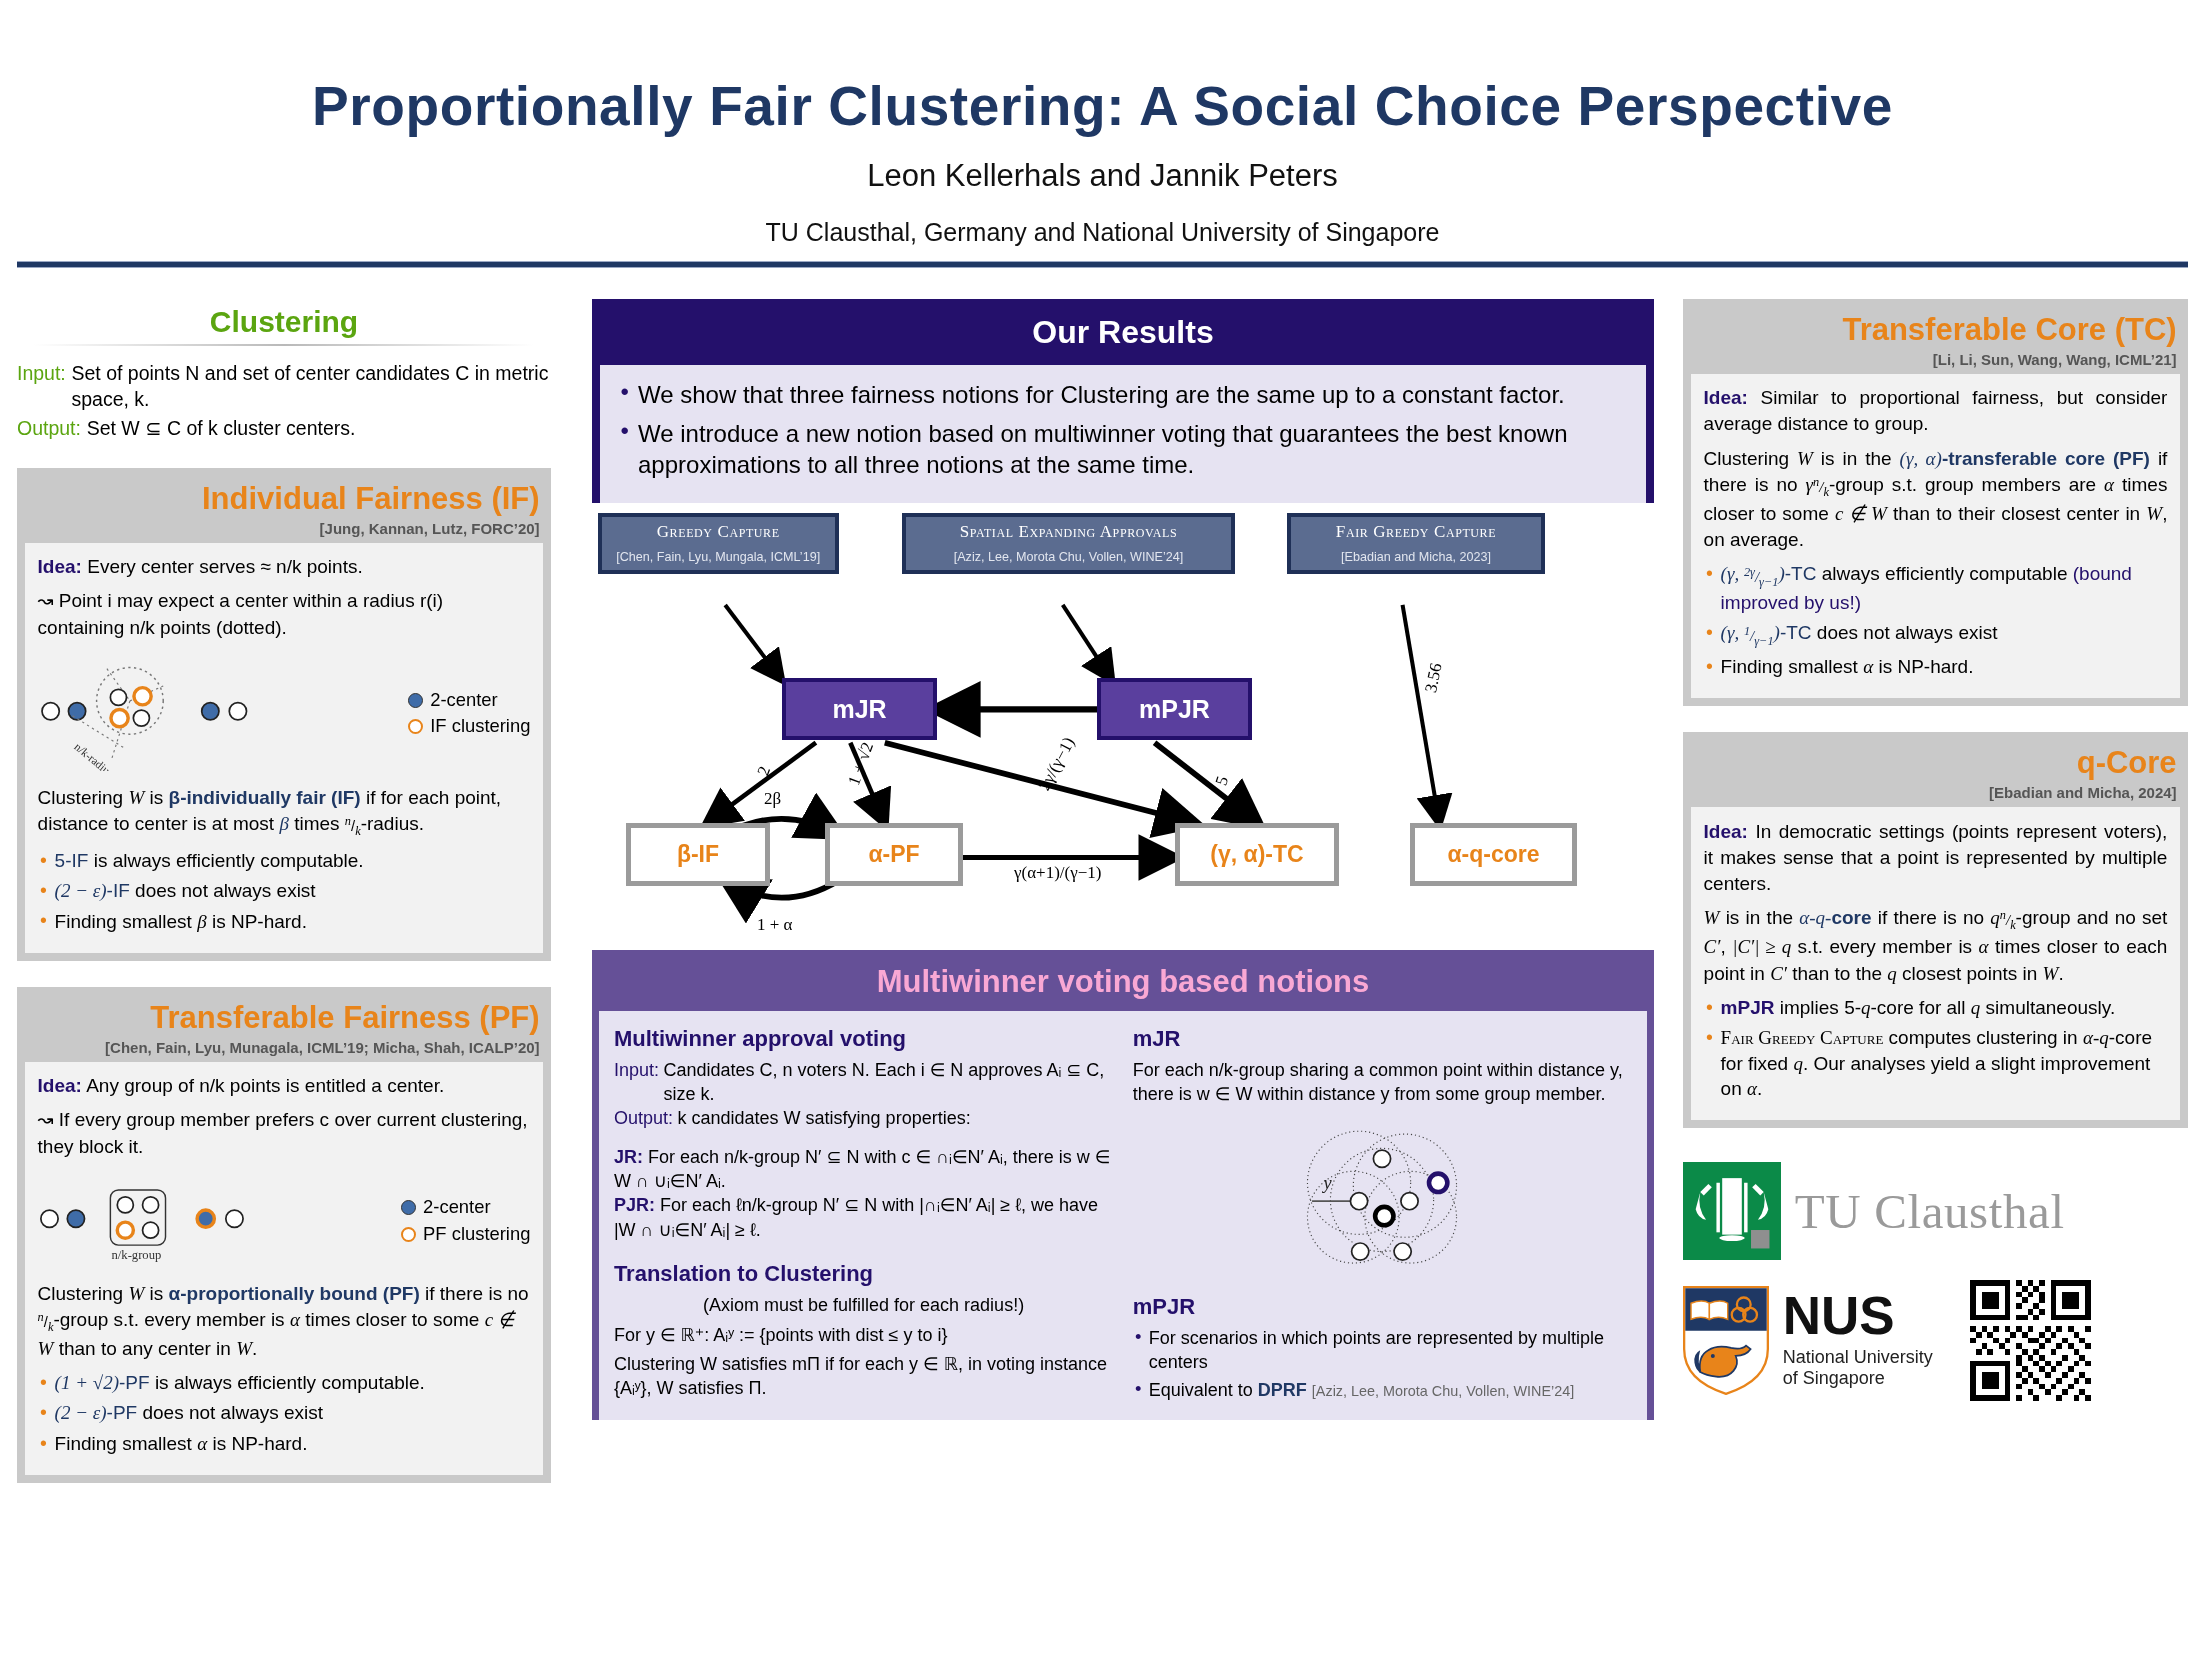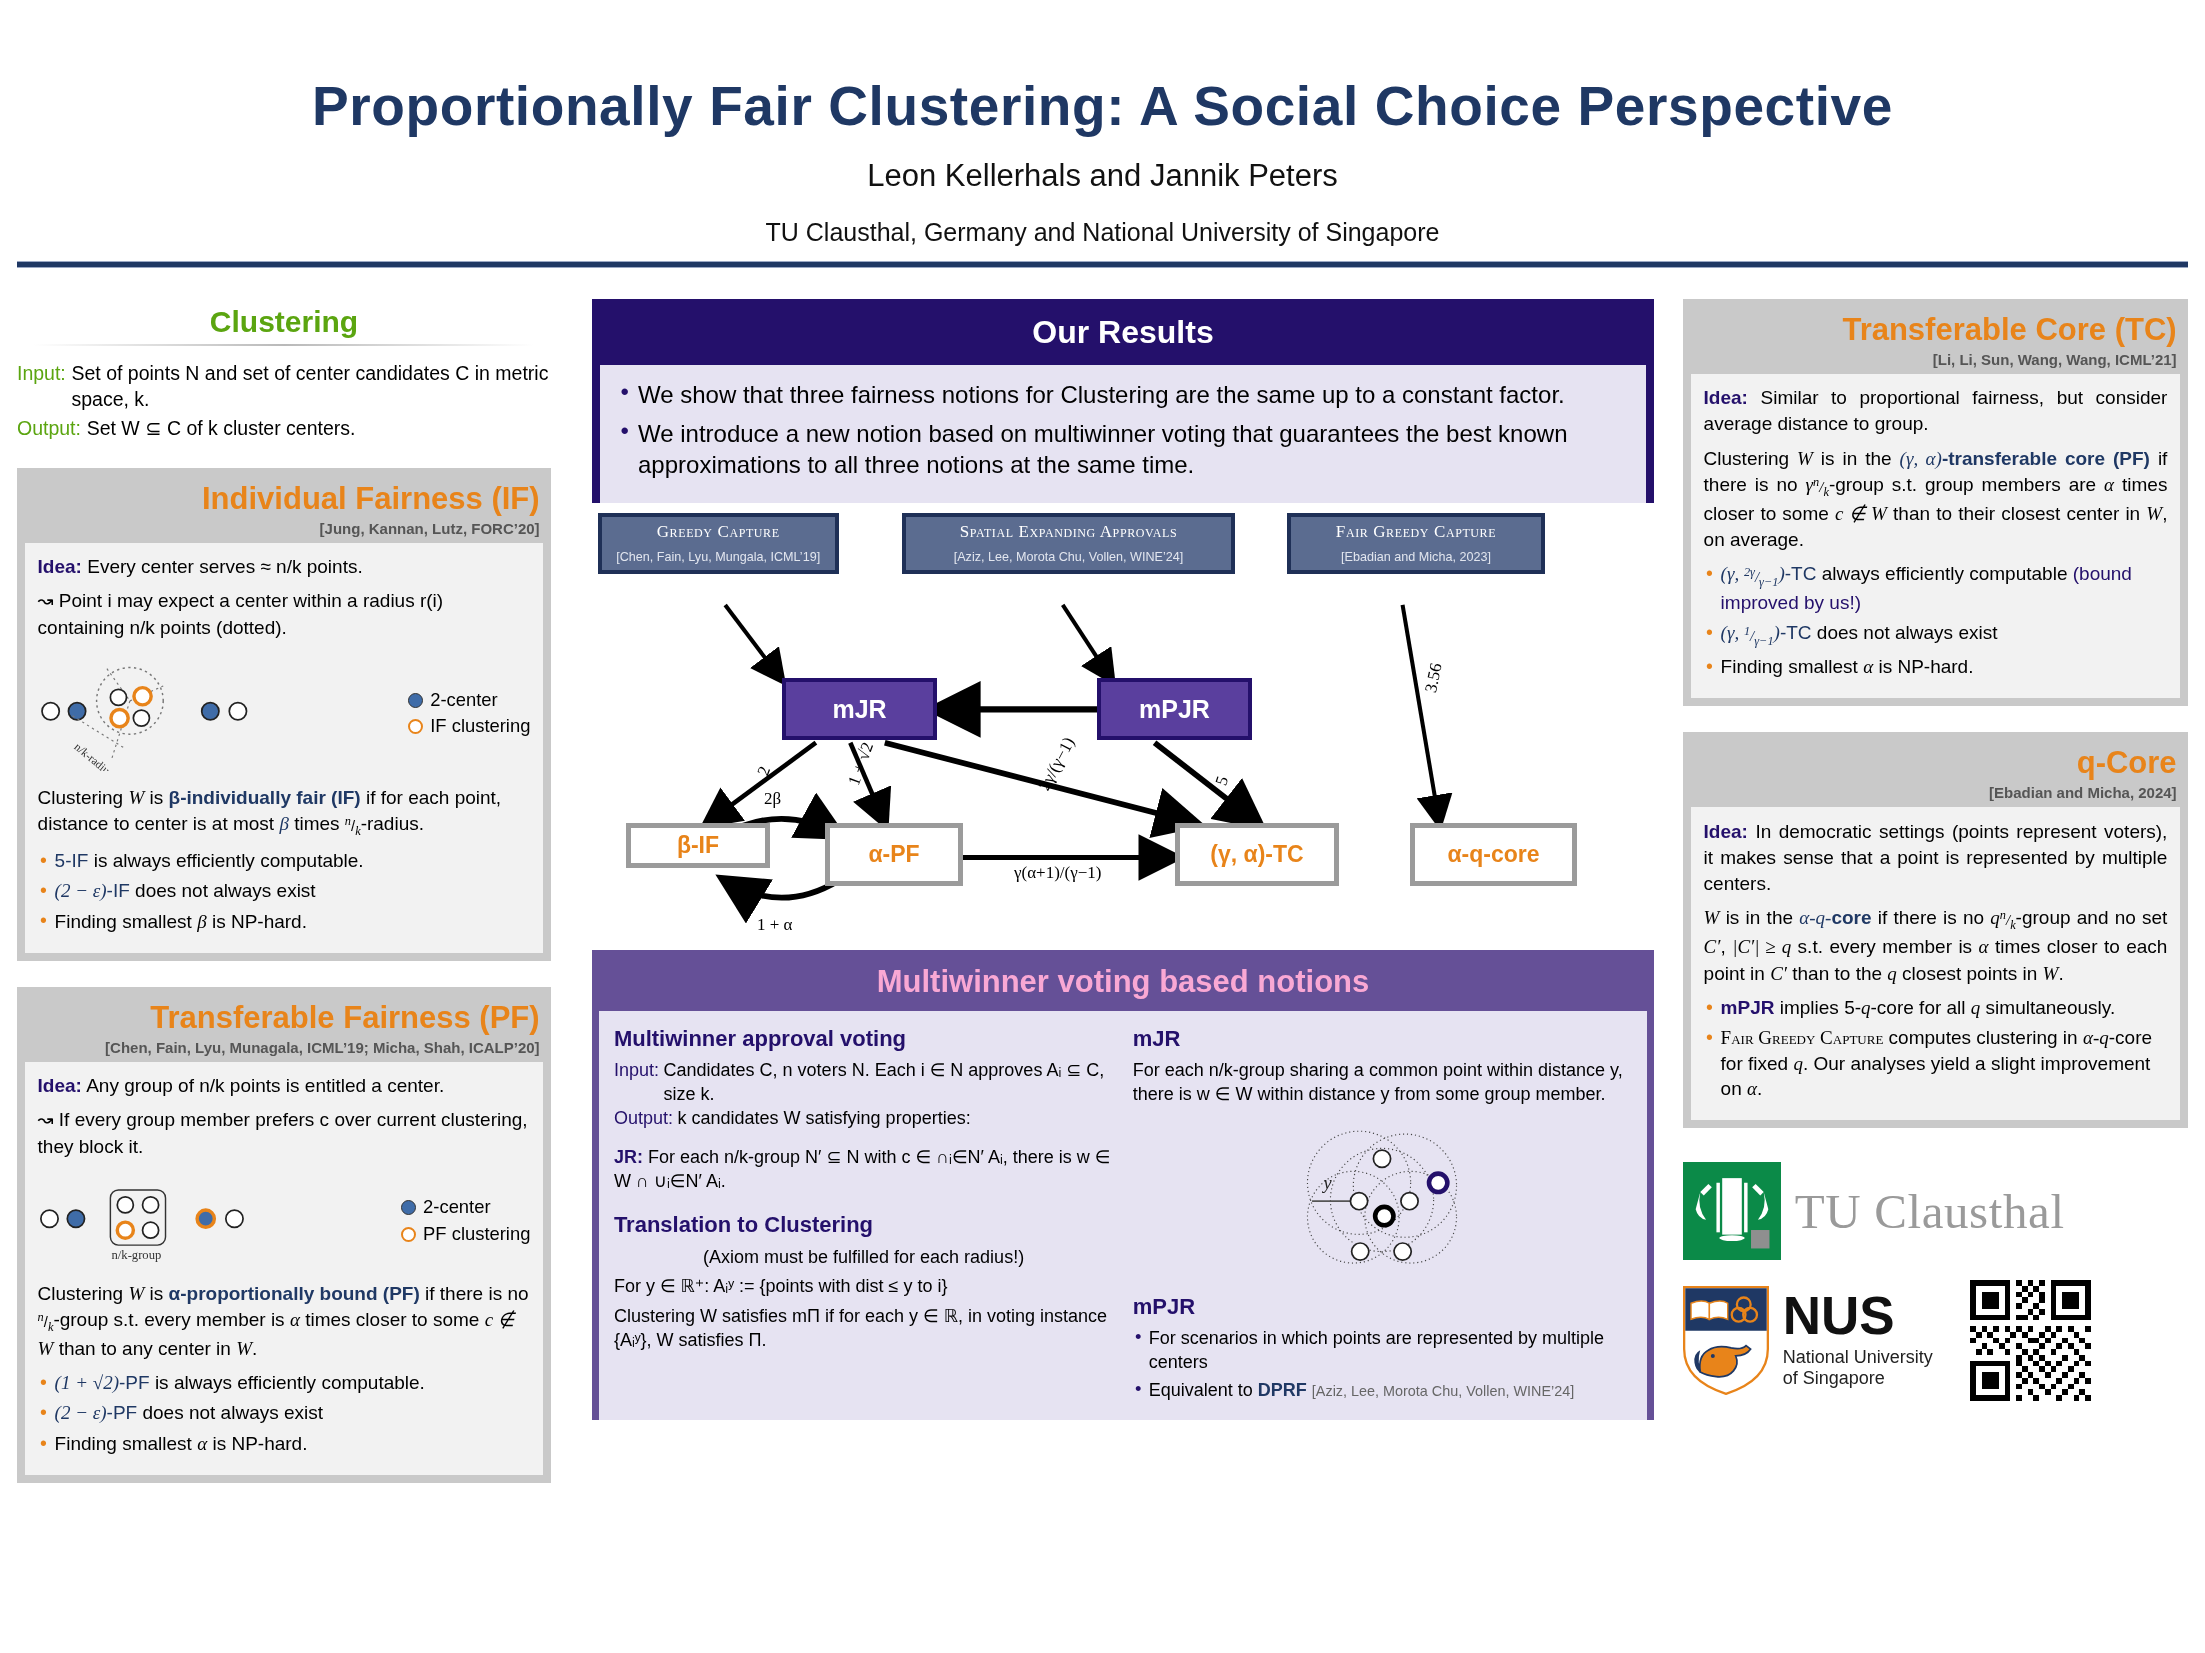--- a/index.html
+++ b/index.html
@@ -283,21 +283,21 @@
       <div class="alg-cite">[Aziz, Lee, Morota Chu, Vollen, WINE’24]</div>
     </div>
     <div class="alg-box" style="left:695px;top:0;width:258px;">
       <div class="alg-name">Fair Greedy Capture</div>
       <div class="alg-cite">[Ebadian and Micha, 2023]</div>
     </div>
 
     <div class="node-purple" style="left:190px;top:165px;width:155px;height:62px;">mJR</div>
     <div class="node-purple" style="left:505px;top:165px;width:155px;height:62px;">mPJR</div>
 
-    <div class="node-gray" style="left:34px;top:310px;width:144px;height:45px;">β-IF</div>
+    <div class="node-gray" style="left:34px;top:310px;width:144px;height:63px;">β-IF</div>
     <div class="node-gray" style="left:233px;top:310px;width:138px;height:63px;">α-PF</div>
     <div class="node-gray" style="left:583px;top:310px;width:164px;height:63px;">(γ, α)-TC</div>
     <div class="node-gray" style="left:818px;top:310px;width:167px;height:63px;">α-q-core</div>
 
     <div class="edge-label" style="left:168px;top:248px;transform:rotate(-70deg);">2</div>
     <div class="edge-label" style="left:247px;top:241px;transform:rotate(-70deg);">1 + √2</div>
     <div class="edge-label" style="left:436px;top:241px;transform:rotate(-62deg);">2γ/(γ−1)</div>
     <div class="edge-label" style="left:626px;top:258px;transform:rotate(-72deg);">5</div>
     <div class="edge-label" style="left:827px;top:155px;transform:rotate(-78deg);">3.56</div>
     <div class="edge-label" style="left:172px;top:276px;">2β</div>
@@ -316,20 +316,24 @@
           <span>Candidates C, n voters N. Each i ∈ N approves Aᵢ ⊆ C, size k.</span>
         </div>
         <div class="mw-io">
           <span class="k">Output:</span>
           <span>k candidates W satisfying properties:</span>
         </div>
         <div style="height:15px"></div>
         <div>
           <span class="mw-sub">JR:</span>
           <span>For each n/k-group N′ ⊆ N with c ∈ ∩ᵢ∈N′ Aᵢ, there is w ∈ W ∩ ∪ᵢ∈N′ Aᵢ.</span>
+        </div>
+        <div>
+          <span class="mw-sub">PJR:</span>
+          <span>For each ℓn/k-group N′ ⊆ N with |∩ᵢ∈N′ Aᵢ| ≥ ℓ, we have |W ∩ ∪ᵢ∈N′ Aᵢ| ≥ ℓ.</span>
         </div>
 
         <div class="mw-h2">Translation to Clustering</div>
         <div style="text-align:center">(Axiom must be fulfilled for each radius!)</div>
         <div style="margin-top:5.7px">For y ∈ ℝ⁺: Aᵢʸ := {points with dist ≤ y to i}</div>
         <div style="margin-top:5.7px">Clustering W satisfies mΠ if for each y ∈ ℝ, in voting instance {Aᵢʸ}, W satisfies Π.</div>
       </div>
 
       <div class="mw-col">
         <div class="mw-h">mJR</div>

